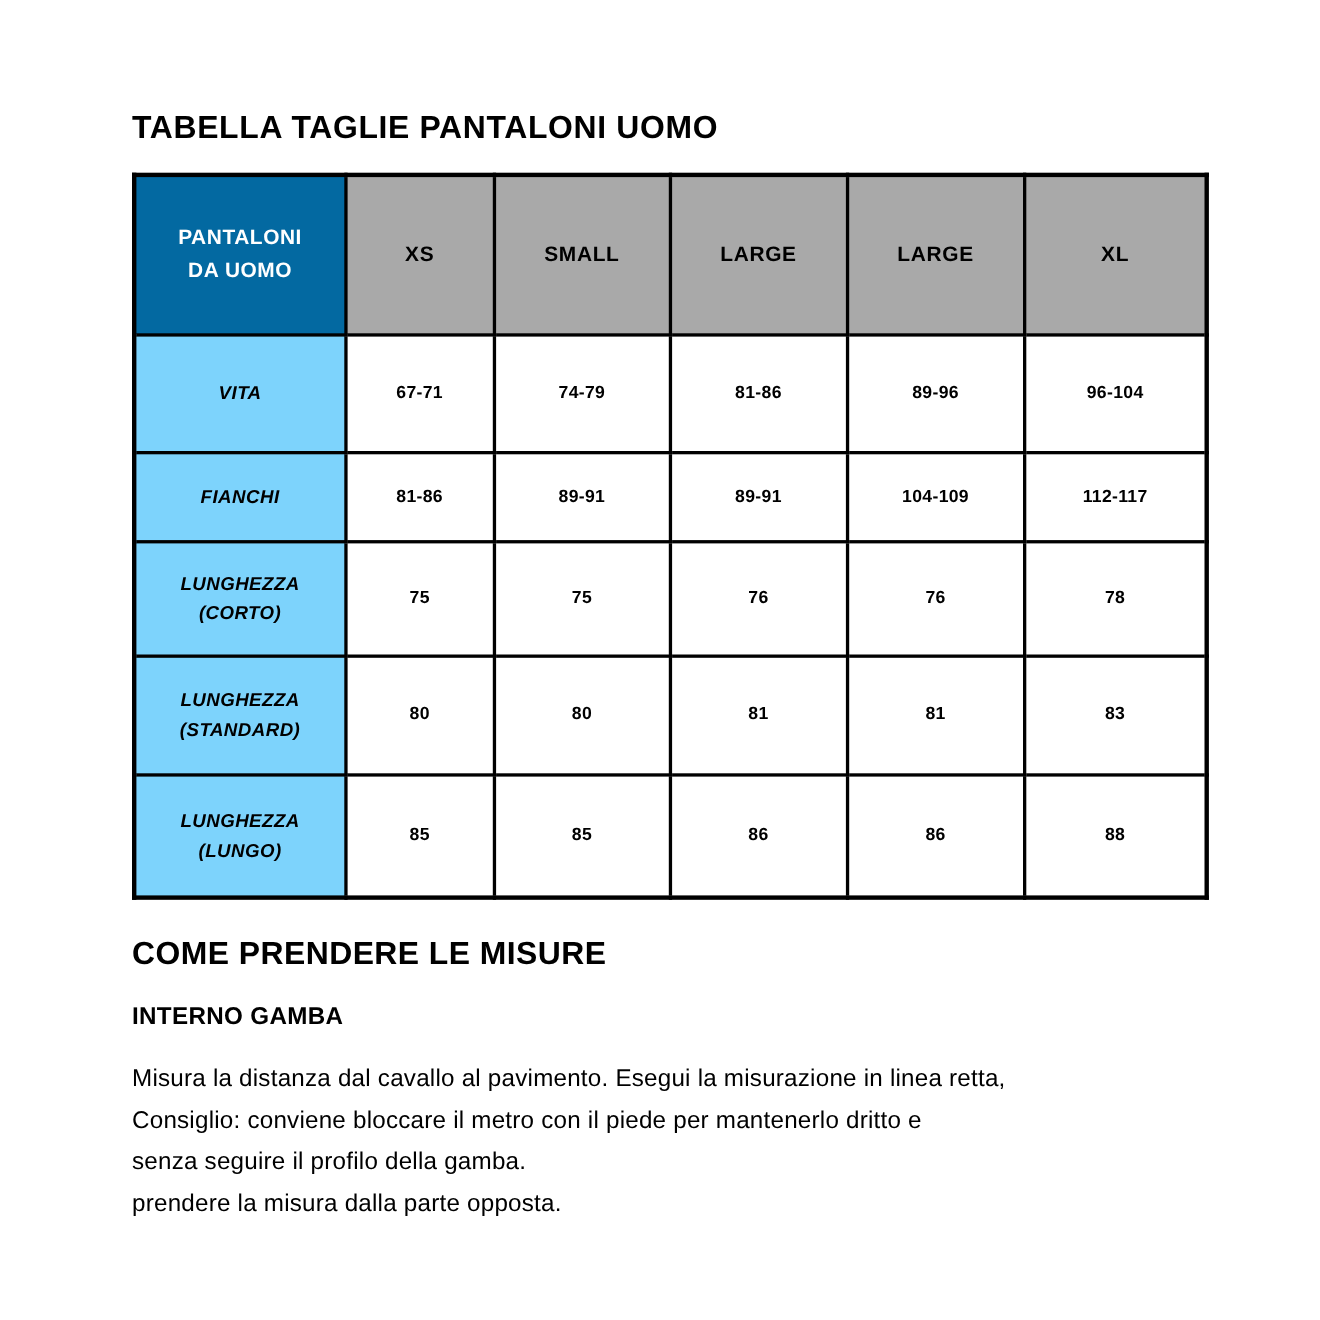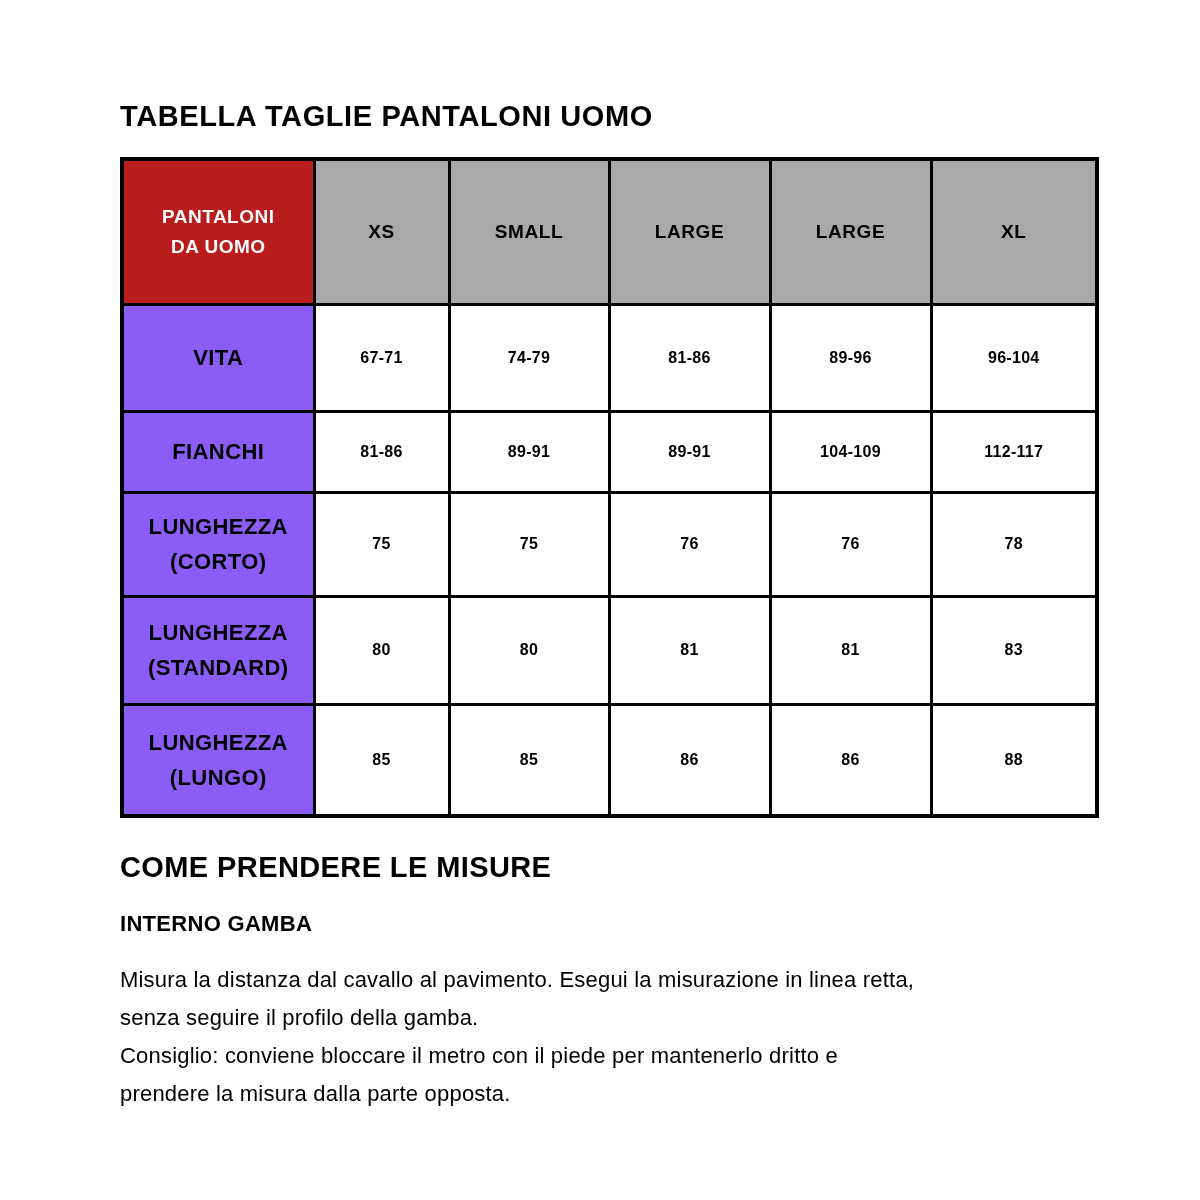--- a/index.html
+++ b/index.html
@@ -29,40 +29,41 @@
     width: 975px;
     border: 4px solid #000;
   }
   table.size-table th, table.size-table td {
     border: 3px solid #000;
     text-align: center;
     vertical-align: middle;
     font-weight: bold;
   }
   .corner-cell {
-    background: #b91c1c;
+    background: #0369a1;
     color: #ffffff;
     font-size: 19px;
     letter-spacing: 0.5px;
     line-height: 1.55;
     white-space: pre-line;
   }
   .size-header-cell {
     background: #a9a9a9;
     color: #000000;
     font-size: 19px;
     letter-spacing: 0.6px;
   }
   .row-label-cell {
-    background: #8b5cf6;
+    background: #7dd3fc;
     color: #000000;
-    font-size: 22px;
+    font-size: 17px;
     letter-spacing: 0.4px;
     line-height: 1.6;
     white-space: pre-line;
+    font-style: italic;
   }
   .value-cell {
     background: #ffffff;
     font-size: 16px;
     letter-spacing: 0.3px;
   }
   tr.hdr   { height: 145px; }
   tr.r-vita    { height: 107px; }
   tr.r-fianchi { height: 81px; }
   tr.r-corto   { height: 104px; }
@@ -170,18 +171,18 @@
       </tr>
     </tbody>
   </table>
 
   <h2 class="measure-heading">COME PRENDERE LE MISURE</h2>
 
   <h3 class="innerleg-heading">INTERNO GAMBA</h3>
 
   <div class="body-text">
     <div class="line">Misura la distanza dal cavallo al pavimento. Esegui la misurazione in linea retta,</div>
+    <div class="line">Consiglio: conviene bloccare il metro con il piede per mantenerlo dritto e</div>
     <div class="line">senza seguire il profilo della gamba.</div>
-    <div class="line">Consiglio: conviene bloccare il metro con il piede per mantenerlo dritto e</div>
     <div class="line">prendere la misura dalla parte opposta.</div>
   </div>
 
 </div>
 
 </body></html>

